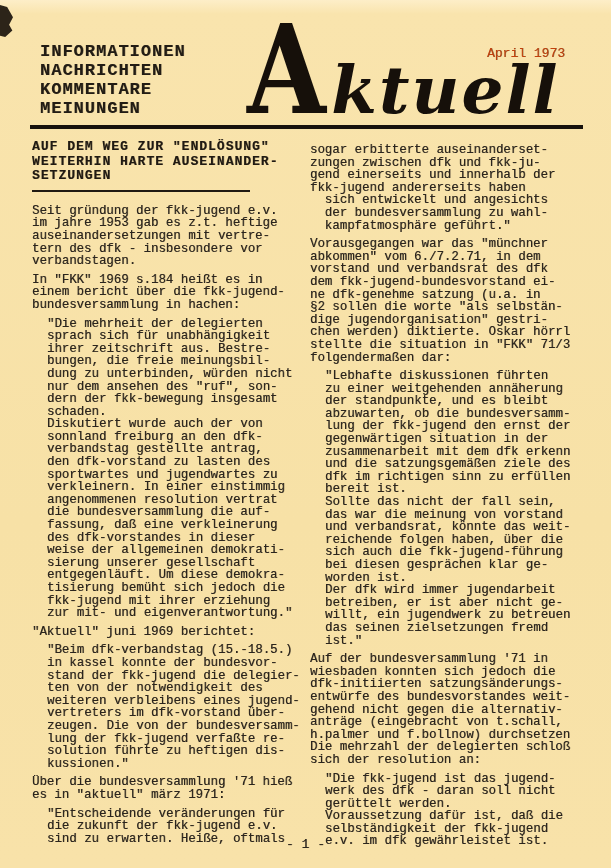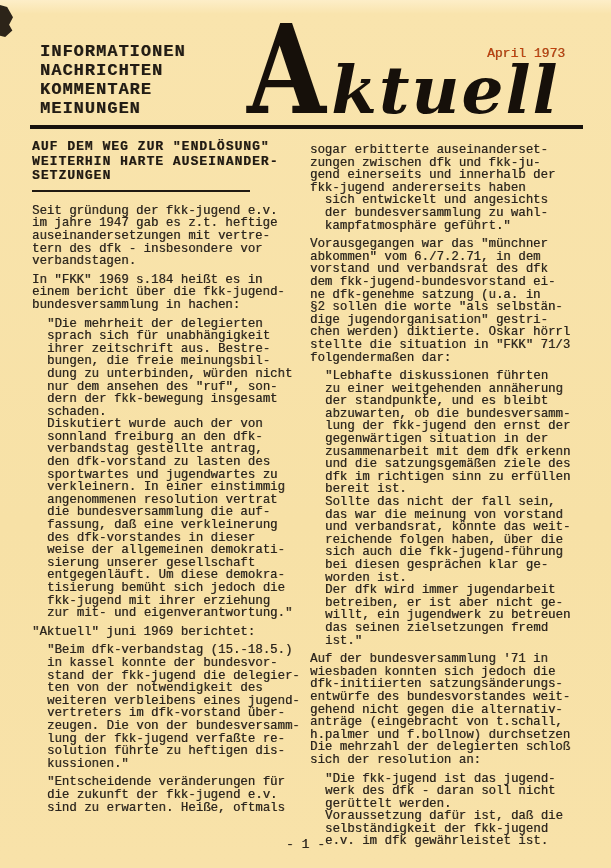--- a/index.html
+++ b/index.html
@@ -89,21 +89,21 @@
 
   <div class="masthead-rule"></div>
 
   <div class="col col-left typed">
     <h1 class="headline lines" data-bind-lines="article.headline_lines">AUF DEM WEG ZUR "ENDLÖSUNG"
 WEITERHIN HARTE AUSEINANDER-
 SETZUNGEN</h1>
     <div class="headline-underline"></div>
 
     <div class="block para first-body lines" data-bind-lines="article.left_column.0.lines">Seit gründung der fkk-jugend e.v.
-im jahre 1947 gab es z.t. heftige
+im jahre 1953 gab es z.t. heftige
 auseinandersetzungen mit vertre-
 tern des dfk - insbesondere vor
 verbandstagen.</div>
     <div class="block para lines" data-bind-lines="article.left_column.1.lines">In "FKK" 1969 s.184 heißt es in
 einem bericht über die fkk-jugend-
 bundesversammlung in hachen:</div>
     <div class="block quote lines" data-bind-lines="article.left_column.2.lines">"Die mehrheit der delegierten
 sprach sich für unabhängigkeit
 ihrer zeitschrift aus. Bestre-
 bungen, die freie meinungsbil-
@@ -131,20 +131,22 @@
     <div class="block quote lines" data-bind-lines="article.left_column.4.lines">"Beim dfk-verbandstag (15.-18.5.)
 in kassel konnte der bundesvor-
 stand der fkk-jugend die delegier-
 ten von der notwendigkeit des
 weiteren verbleibens eines jugend-
 vertreters im dfk-vorstand über-
 zeugen. Die von der bundesversamm-
 lung der fkk-jugend verfaßte re-
 solution führte zu heftigen dis-
 kussionen."</div>
+    <div class="block para lines" data-bind-lines="article.left_column.5.lines">Über die bundesversammlung '71 hieß
+es in "aktuell" märz 1971:</div>
     <div class="block quote lines" data-bind-lines="article.left_column.6.lines">"Entscheidende veränderungen für
 die zukunft der fkk-jugend e.v.
 sind zu erwarten. Heiße, oftmals</div>
   </div>
 
   <div class="col col-right typed">
     <div class="block para lines" data-bind-lines="article.right_column.0.lines">sogar erbitterte auseinanderset-
 zungen zwischen dfk und fkk-ju-
 gend einerseits und innerhalb der
 fkk-jugend andererseits haben

